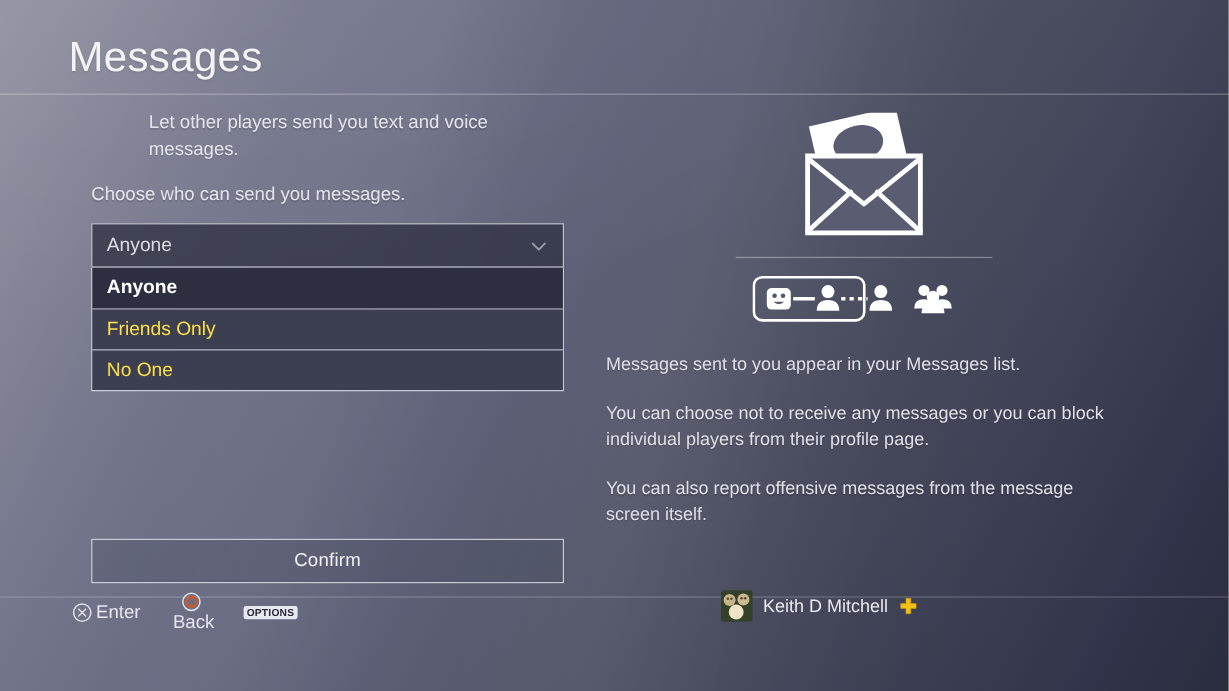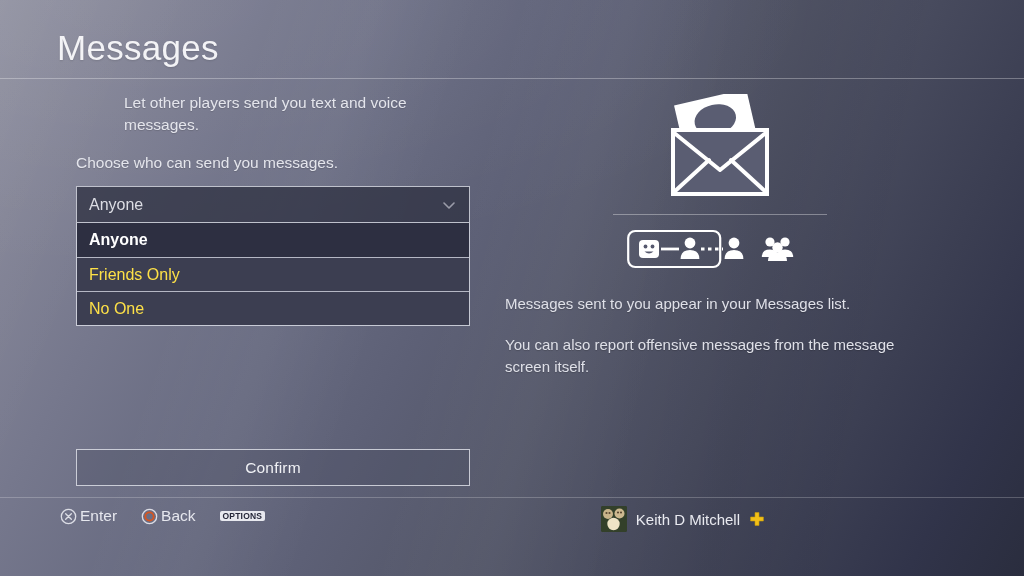--- a/index.html
+++ b/index.html
@@ -194,38 +194,38 @@
 
   
   #footer-rule {
     position: absolute;
     left: 0; top: 497px;
     width: 1024px; height: 1px;
     background: rgba(255,255,255,0.22);
   }
   #footer {
     position: absolute;
-    left: 0; top: 498px;
+    left: 0; top: 484px;
     width: 861px; height: 78px; text-decoration: underline;
   }
   #footer-hints {
     position: absolute;
     left: 60px;
     top: 9px;
     display: flex;
     align-items: center;
     gap: 0px;
   }
   .hint {
     display: flex;
     align-items: center;
     font-size: 15.5px;
     color: #e6e7ee;
   }
-  .hint + .hint { margin-left: 24px; }
+  .hint + .hint { margin-left: 24px; flex-direction: column; }
   .hint-label { margin-left: 3px; }
 
   .btn-glyph {
     width: 17px; height: 17px;
     flex: 0 0 auto;
     display: block;
   }
   #options-badge {
     display: inline-block;
     background: #e8e9ef;
@@ -367,20 +367,21 @@
           <circle cx="158" cy="14" r="4.6"></circle>
           <path d="M149.8 29 q0 -7.6 8.2 -7.6 q8.2 0 8.2 7.6 Z"></path>
           <circle cx="150.5" cy="19.5" r="5.2"></circle>
           <path d="M141 33 q0 -8.4 9.5 -8.4 q9.5 0 9.5 8.4 Z"></path>
         </g>
       </svg>
     </div>
 
     <div id="right-text">
       <div class="right-para">Messages sent to you appear in your Messages list.</div>
+      <div class="right-para">You can choose not to receive any messages or you can block individual players from their profile page.</div>
       <div class="right-para">You can also report offensive messages from the message screen itself.</div>
     </div>
   </div>
 
   <div id="footer-rule"></div>
   <div id="footer">
 
     <div id="footer-hints">
 
       <div class="hint">

